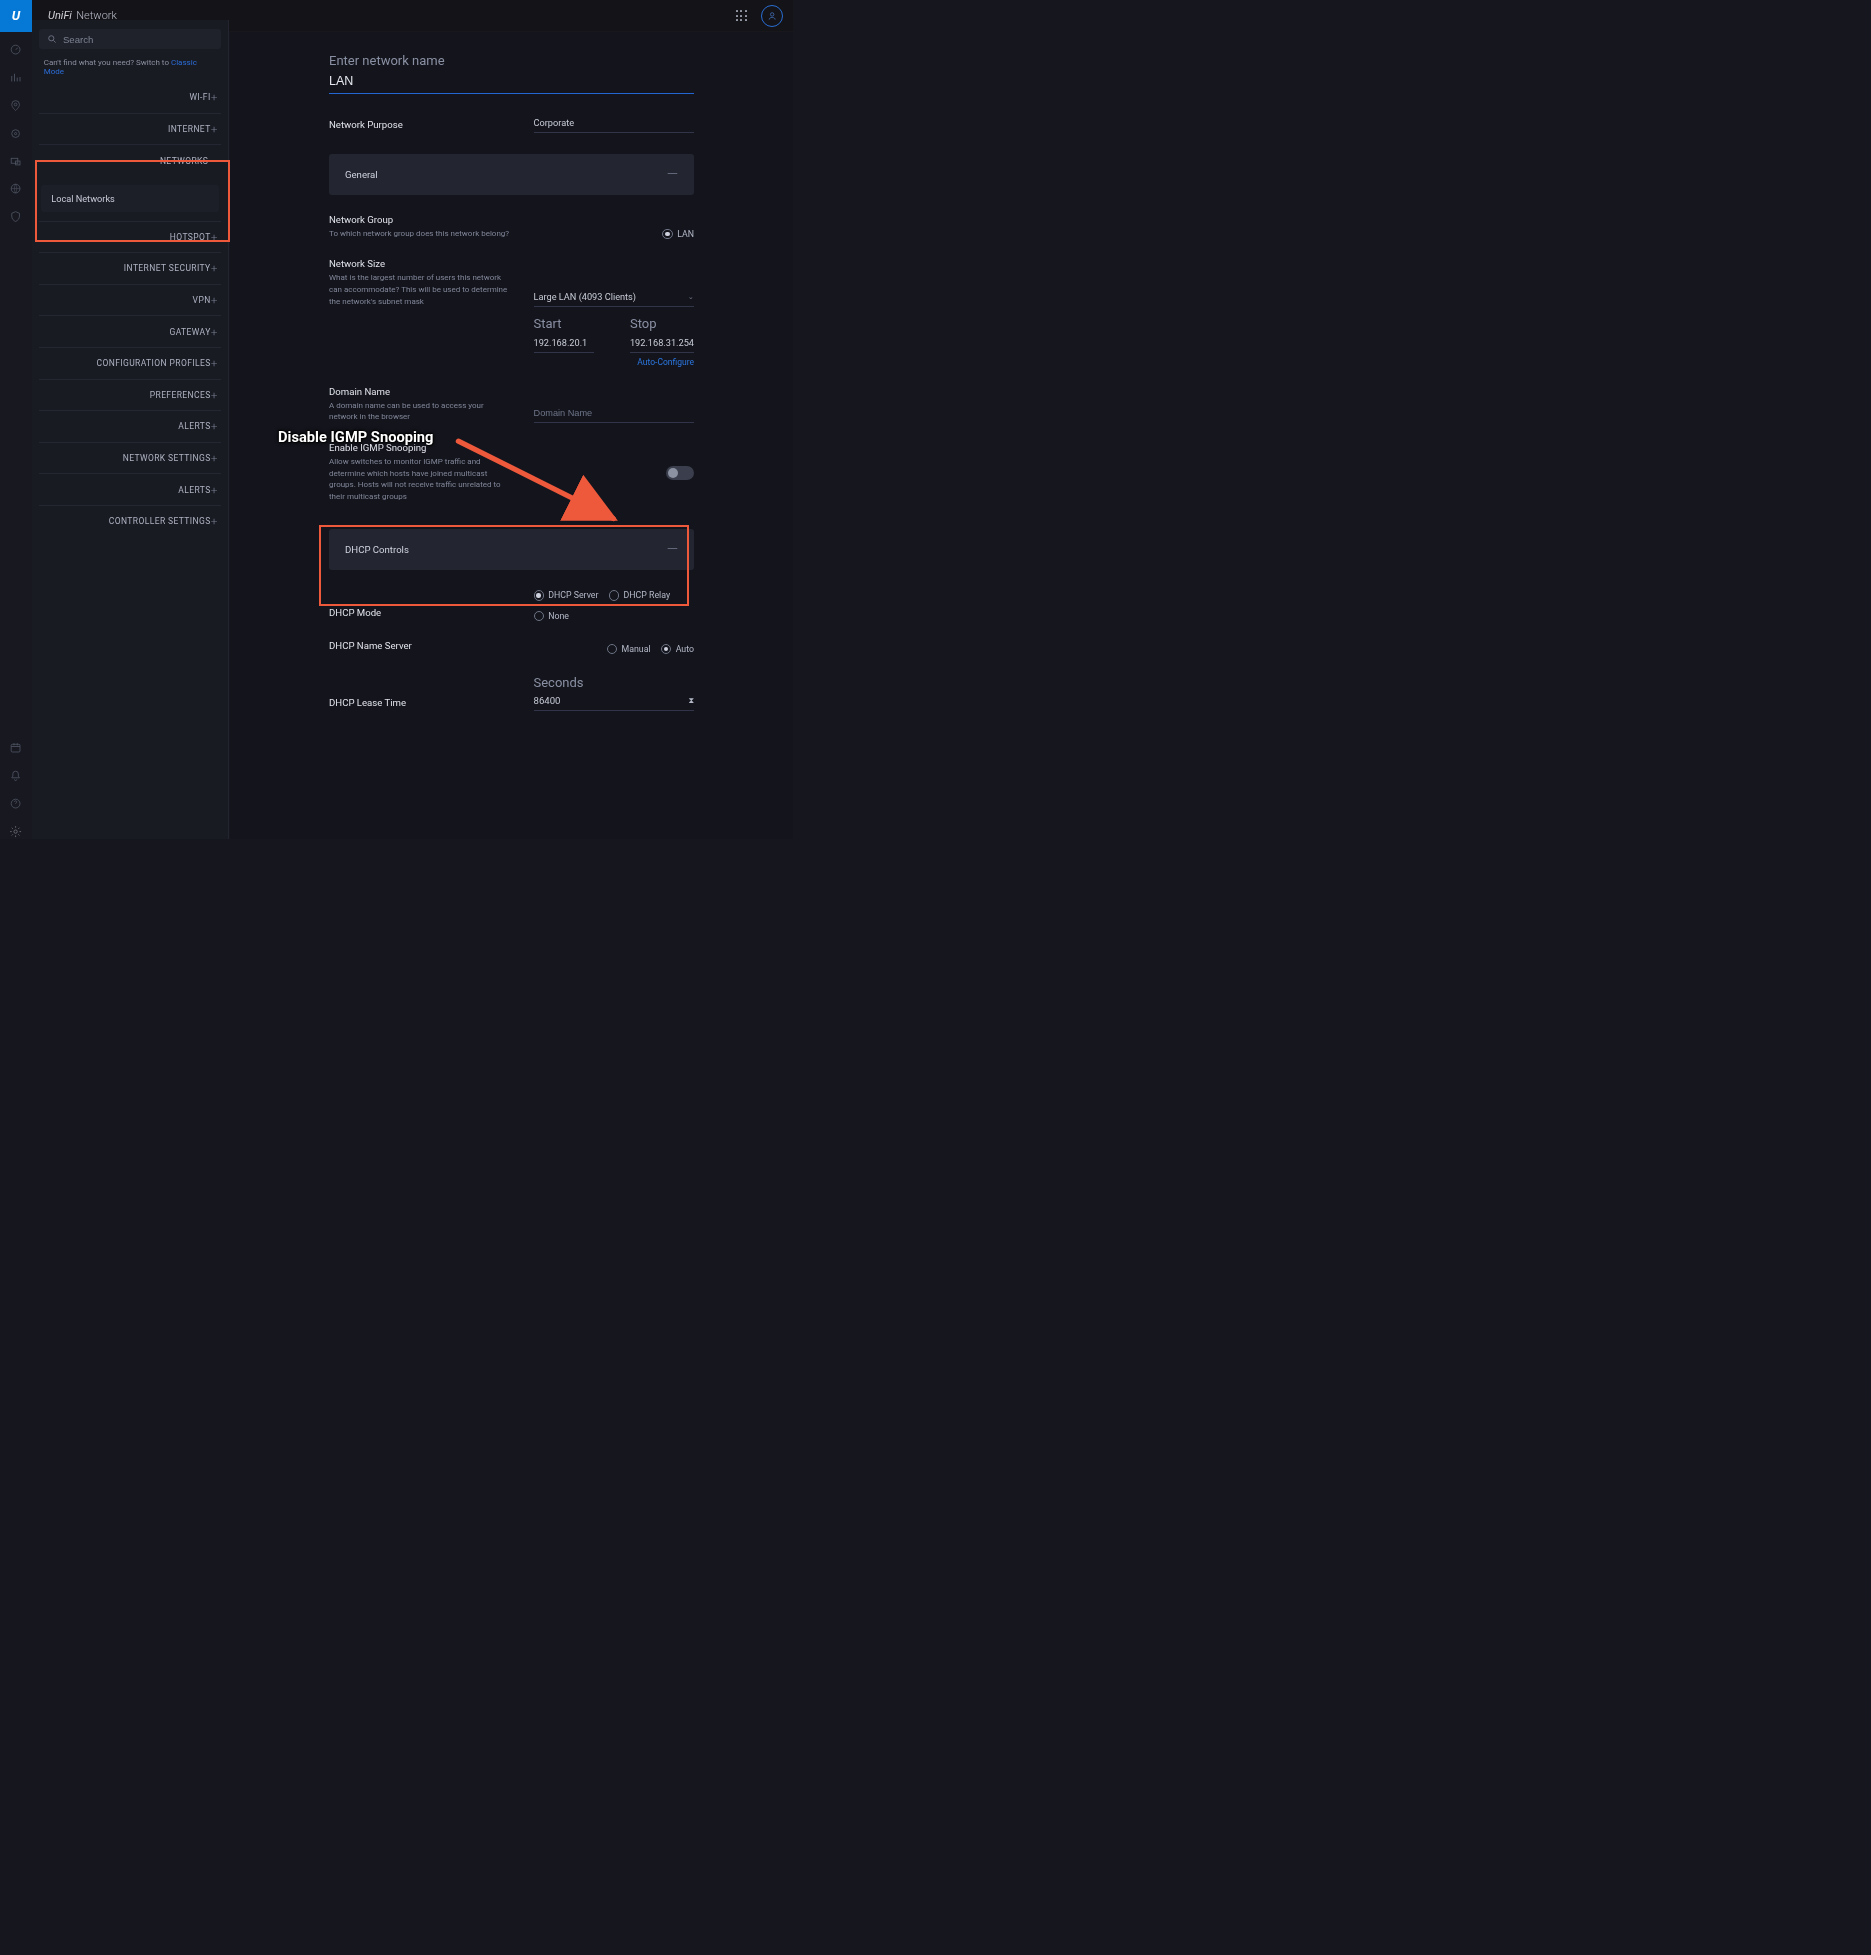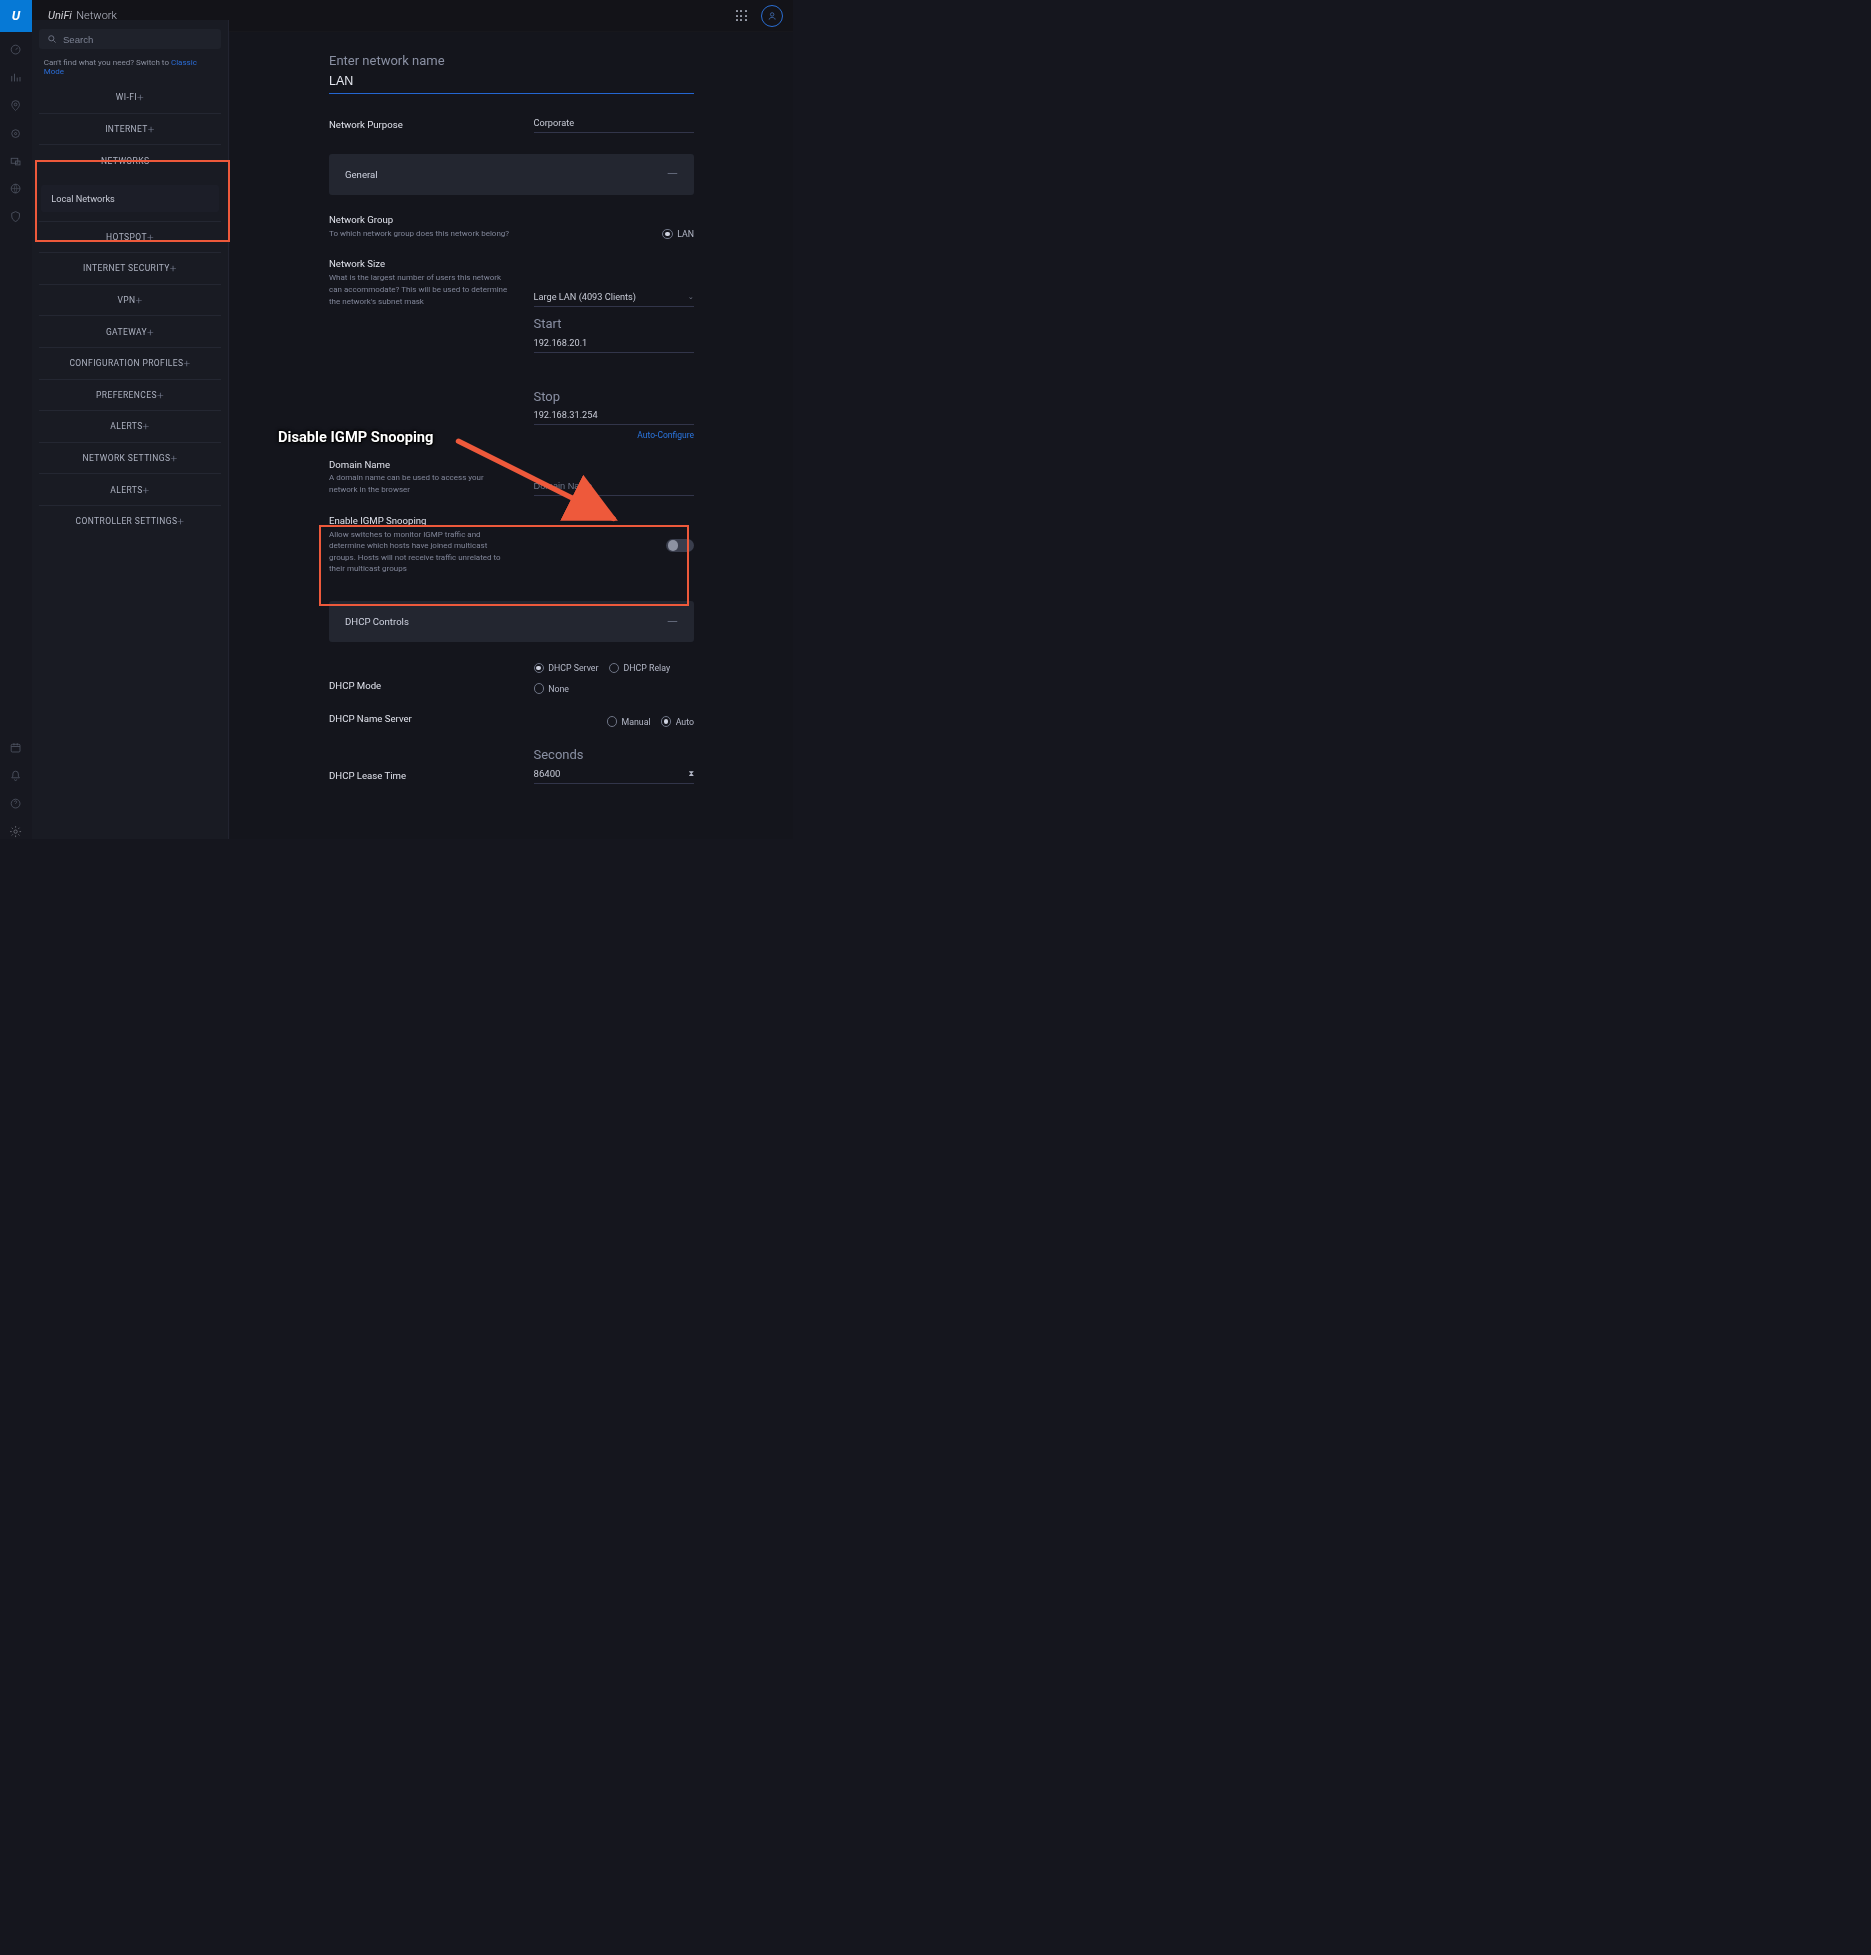--- a/index.html
+++ b/index.html
@@ -98,21 +98,21 @@
 .search input {
   background: transparent; border: none; outline: none;
   color: #c5c8d4; font-size: 9.6px; flex: 1;
 }
 .search input::placeholder { color: #7d8394; }
 .hint { font-size: 8px; color: #8a8f9e; padding: 1.5px 4.4px 5.9px 4.4px; }
 .hint a { color: #2b6dd6; text-decoration: none; }
 .nav-group {
   border-bottom: 0.7px solid #242732;
   padding: 10.3px 2.9px;
-  display: flex; align-items: center; justify-content: center;
+  display: flex; align-items: center; justify-content: flex-end;
   font-size: 8.5px;
   letter-spacing: 0.4px;
   color: #aeb3c2;
   cursor: pointer;
 }
 .plus, .minus {
   color: #777e91; font-size: 11.8px; font-weight: 300; line-height: 0;
 }
 .subitem {
   background: #1c1e28;
@@ -193,21 +193,21 @@
 }
 .radio-dot {
   width: 10.3px; height: 10.3px; border-radius: 50%;
   border: 1.1px solid #6e7485;
   display: inline-flex; align-items: center; justify-content: center;
 }
 .radio-dot.on::after {
   content: ""; width: 4.4px; height: 4.4px; border-radius: 50%; background: #cfd3e0;
 }
 .link-btn { color: #2b76e0; font-size: 8.5px; text-align: right; margin-top: 4.4px; cursor:pointer; }
-.dhcp-range { display:flex; gap:36px;flex-direction:column; }
+.dhcp-range { display:flex; gap:36px; }
 .dhcp-range > div { flex:1; }
 .hl2 {
   position: absolute;
   border: 2.2px solid #ee593b;
   left: 319px; top: 525px; width: 370px; height: 81px;
   pointer-events: none;
 }
 .toggle {
   width: 28px; height: 13.2px; border-radius: 7.4px;
   background: #3a3e4d; position: relative;

